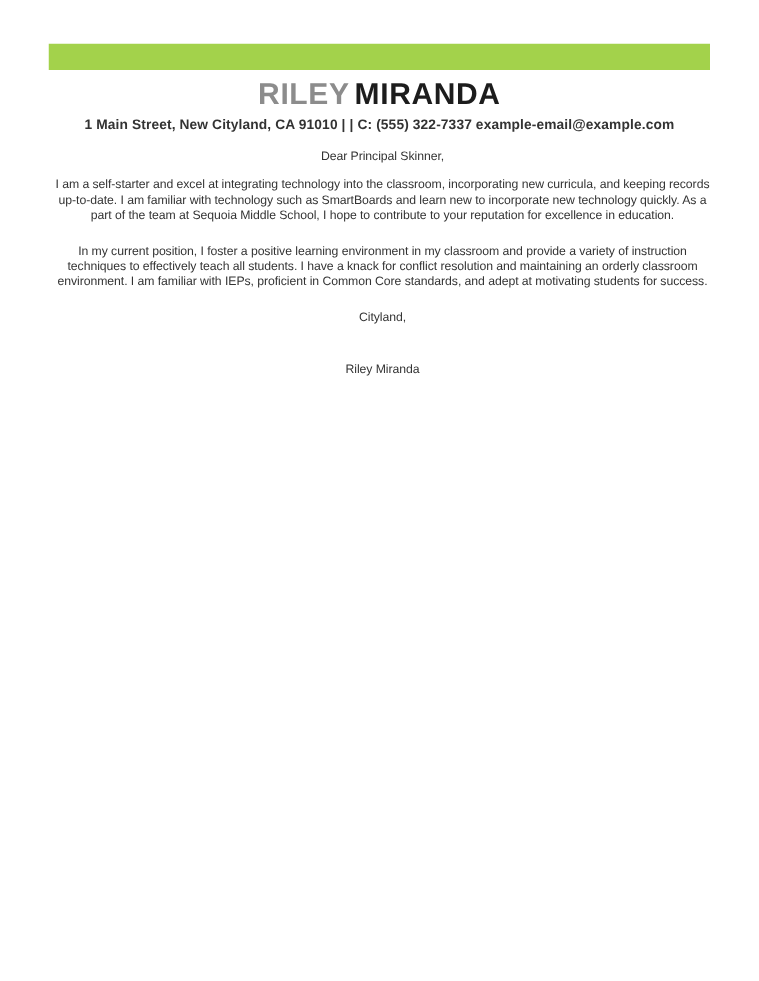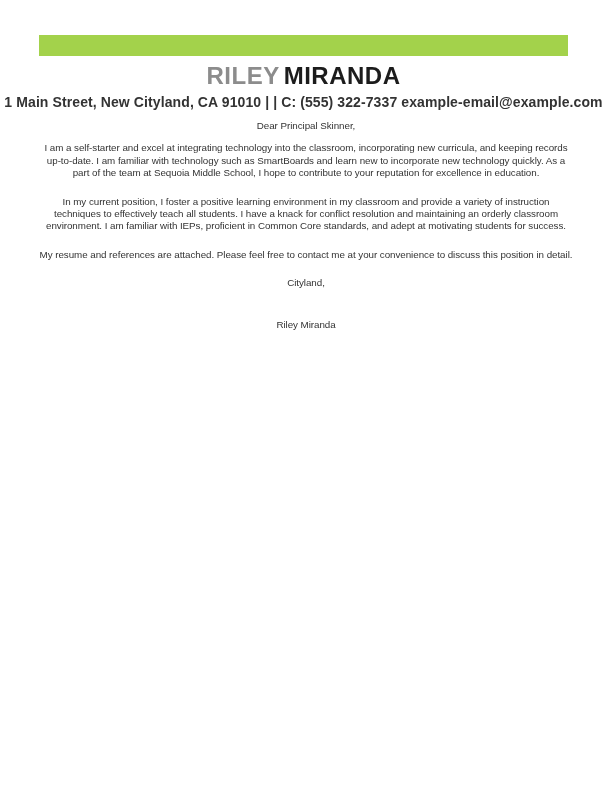--- a/index.html
+++ b/index.html
@@ -35,21 +35,21 @@
     margin: 0;
     font-size: 24px;
     font-weight: bold;
     letter-spacing: 0.5px;
     line-height: 28px;
   }
   .name .first { color: #8c8c8c; margin-right: 4px; }
   .name .last  { color: #1c1c1c; }
   .contact {
     margin-top: 4px;
-    font-size: 14px;
+    font-size: 11px;
     font-weight: bold;
     color: #333333;
     letter-spacing: 0.1px;
   }
   .letter-body {
     position: absolute;
     left: 38px;
     top: 104px;
     width: 536px;
     font-size: 9.8px;
@@ -74,18 +74,17 @@
     <h1 class="name">
       <span class="first" style="color: rgb(140, 140, 140);">RILEY</span><span class="last" style="color: rgb(28, 28, 28);">MIRANDA</span>
     </h1>
     <div class="contact">1 Main Street, New Cityland, CA 91010 | | C: (555) 322-7337 example-email@example.com</div>
   </div>
 
   <div class="letter-body" style="color: rgb(51, 51, 51);">
     <p class="salutation">Dear Principal Skinner,</p>
     <p class="para">I am a self-starter and excel at integrating technology into the classroom, incorporating new curricula, and keeping records up-to-date. I am familiar with technology such as SmartBoards and learn new to incorporate new technology quickly. As a part of the team at Sequoia Middle School, I hope to contribute to your reputation for excellence in education.</p>
     <p class="para">In my current position, I foster a positive learning environment in my classroom and provide a variety of instruction techniques to effectively teach all students. I have a knack for conflict resolution and maintaining an orderly classroom environment. I am familiar with IEPs, proficient in Common Core standards, and adept at motivating students for success.</p>
-    <p class="para">My resume and references are attached. Please feel free to contact me at your convenience to discuss this position in detail.</p>
     <p class="closing">Cityland,</p>
     <p class="signature">Riley Miranda</p>
   </div>
 
 </div>
 
 </body></html>

